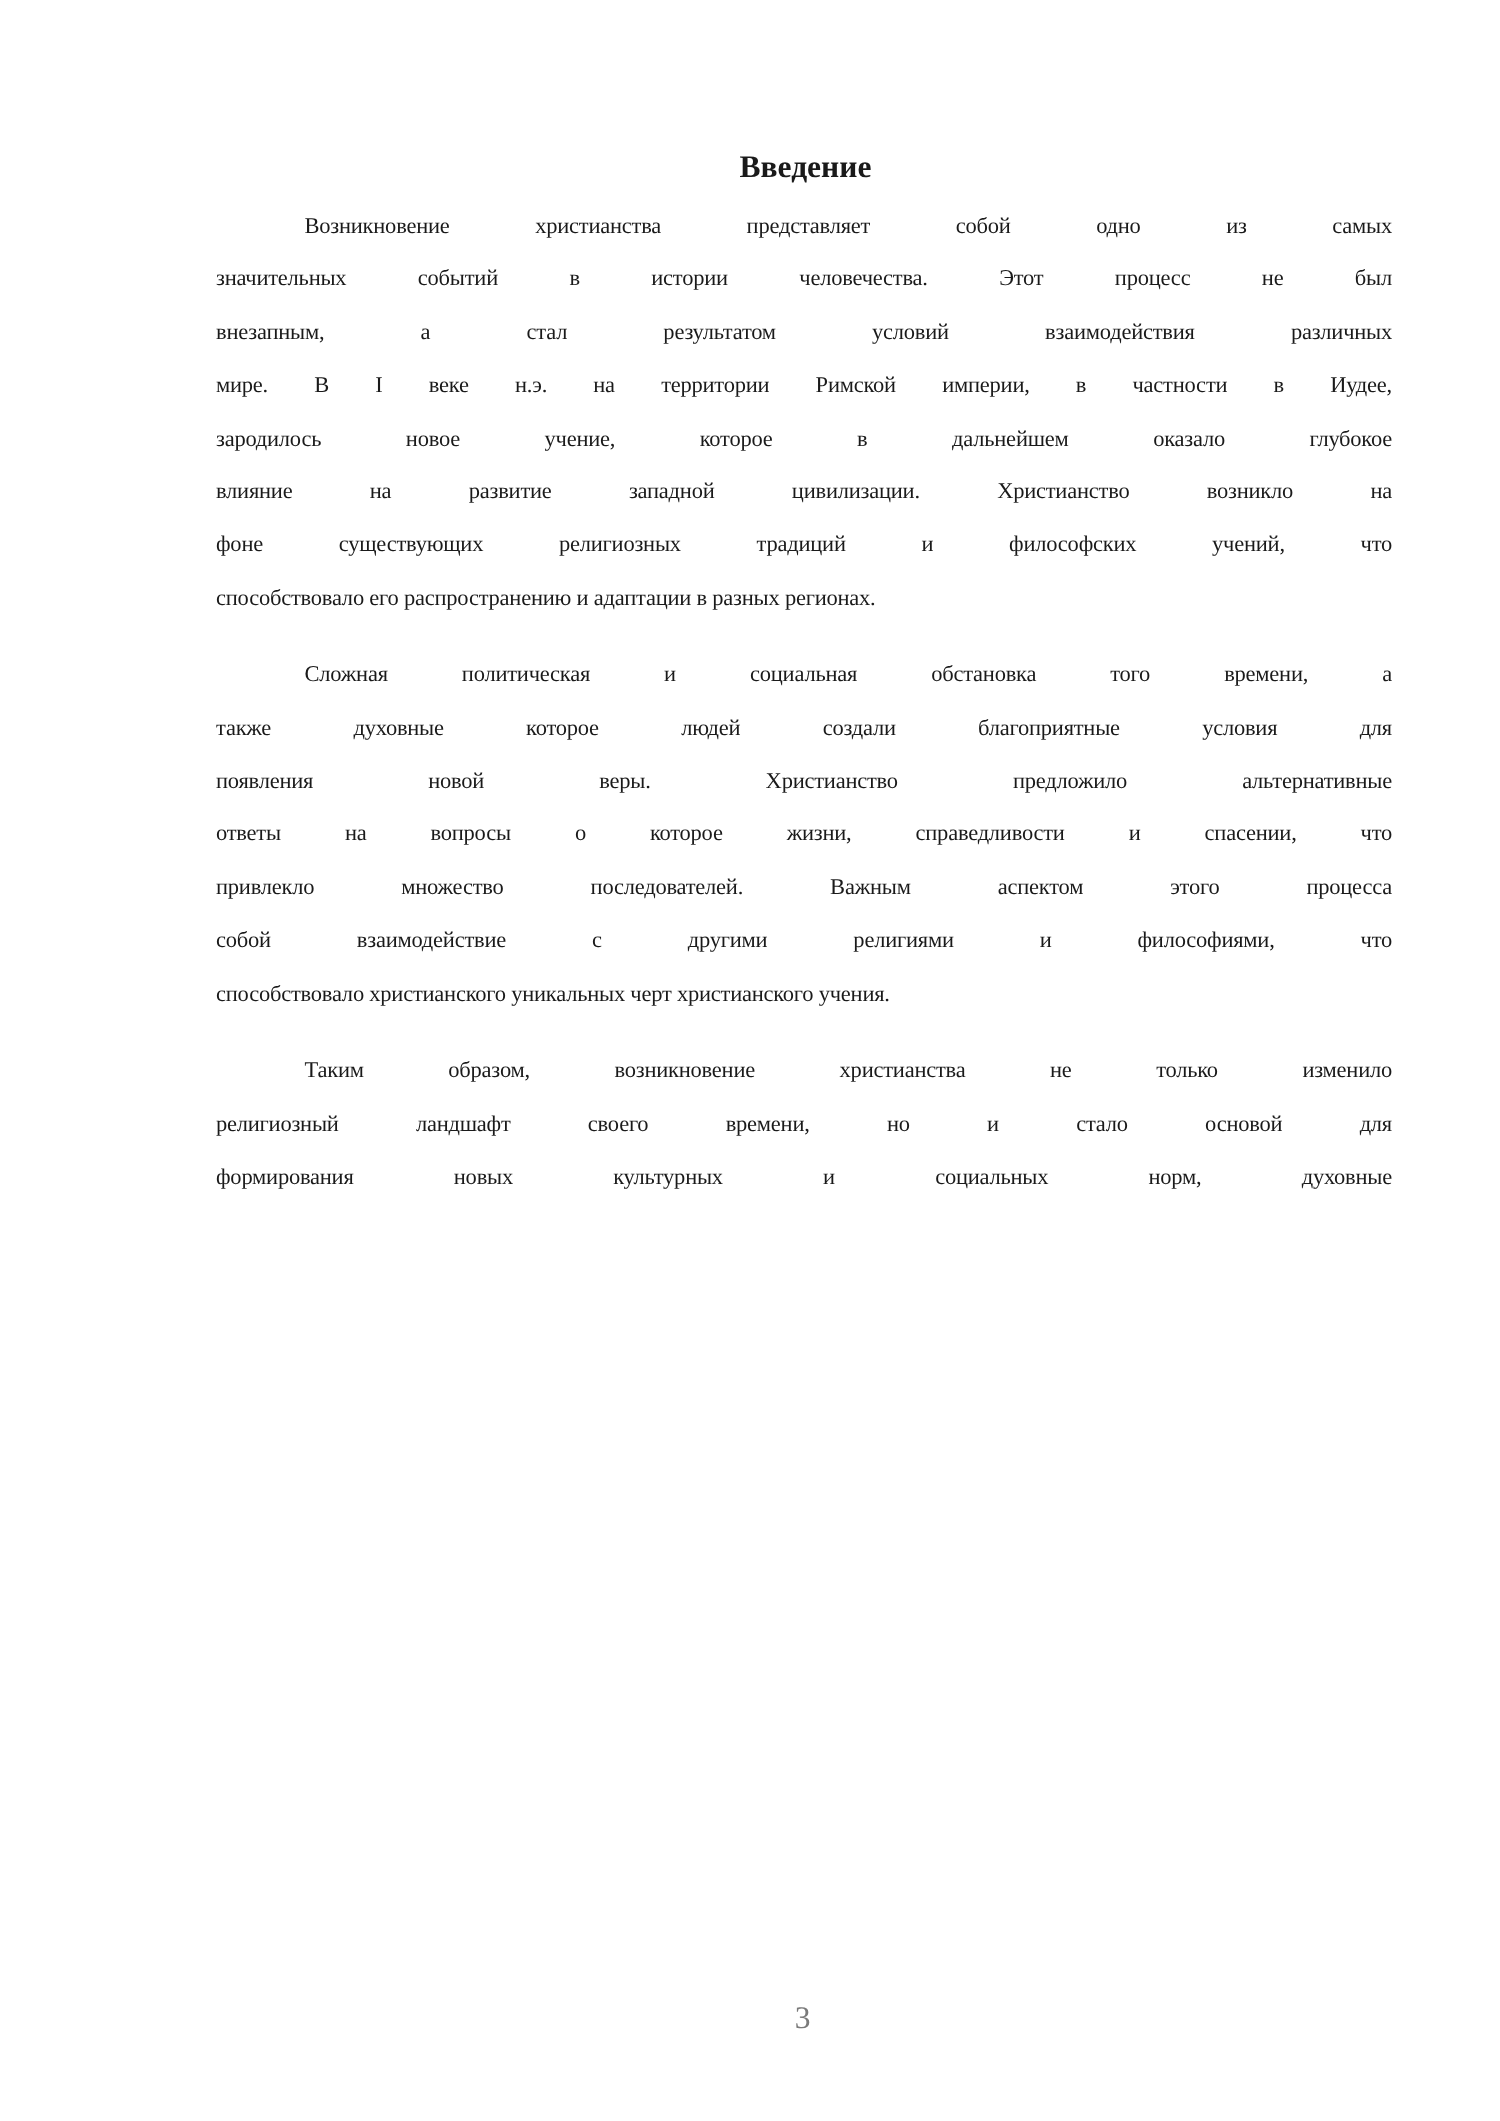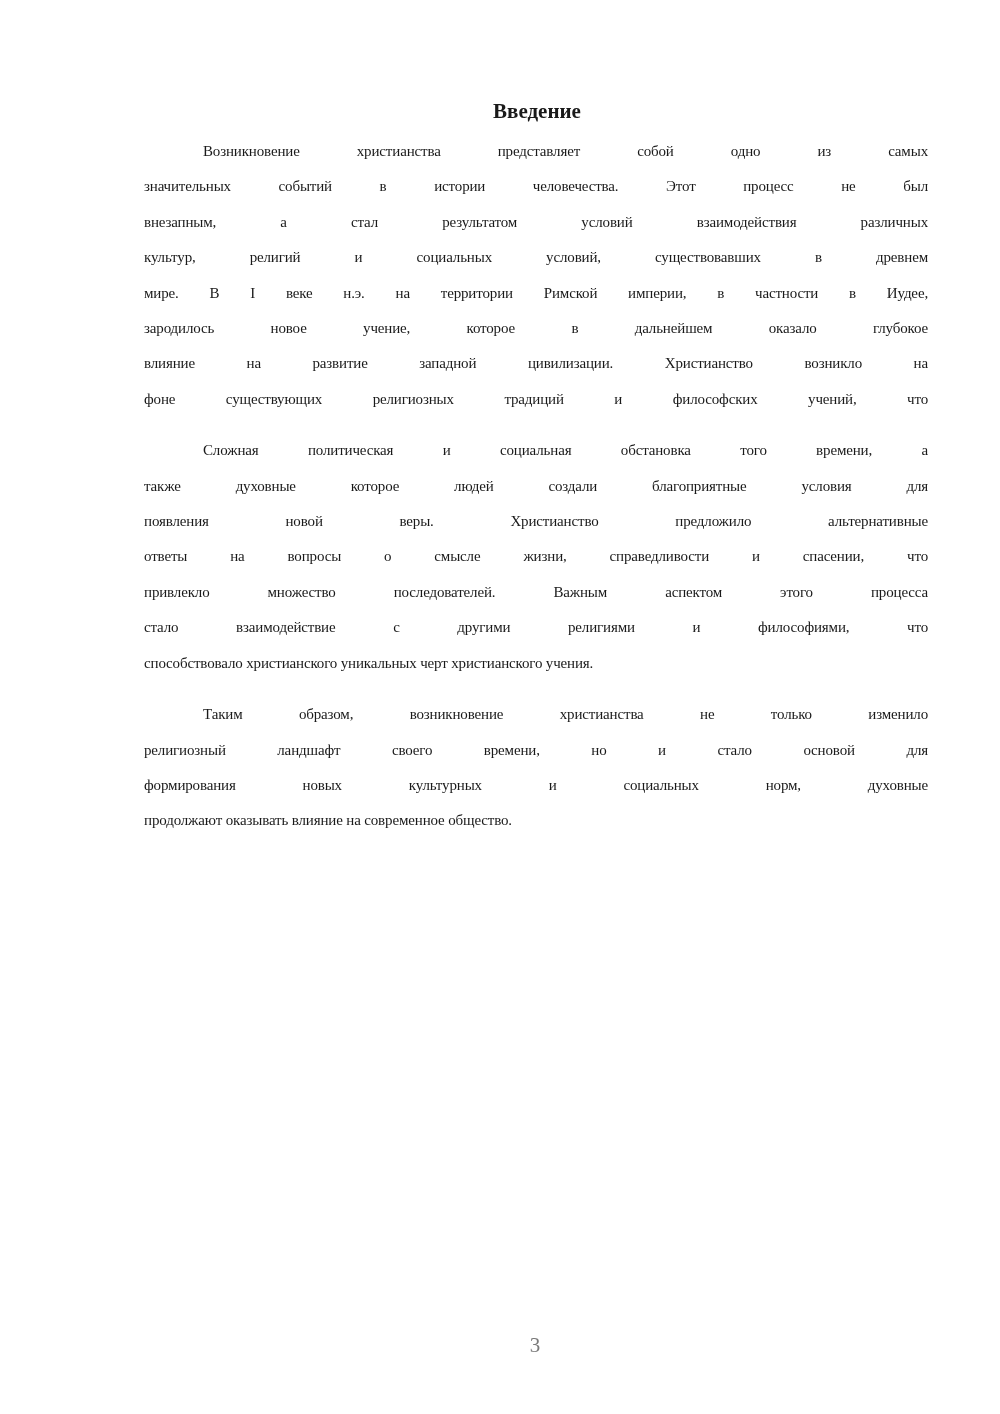--- a/index.html
+++ b/index.html
@@ -73,39 +73,38 @@
 <body>
 
 <div class="page">
   <div class="content">
     <div class="heading">Введение</div>
 
     <div class="para">
       <span class="line first">Возникновение христианства представляет собой одно из самых</span>
       <span class="line">значительных событий в истории человечества. Этот процесс не был</span>
       <span class="line">внезапным, а стал результатом условий взаимодействия различных</span>
-      <span class="line">культур, религий и социальных условий, существовавших в древнем</span>
       <span class="line">мире. В I веке н.э. на территории Римской империи, в частности в Иудее,</span>
       <span class="line">зародилось новое учение, которое в дальнейшем оказало глубокое</span>
       <span class="line">влияние на развитие западной цивилизации. Христианство возникло на</span>
       <span class="line">фоне существующих религиозных традиций и философских учений, что</span>
+      <span class="line last">способствовало его распространению и адаптации в разных регионах.</span>
     </div>
 
     <div class="para">
       <span class="line first">Сложная политическая и социальная обстановка того времени, а</span>
       <span class="line">также духовные которое людей создали благоприятные условия для</span>
       <span class="line">появления новой веры. Христианство предложило альтернативные</span>
-      <span class="line">ответы на вопросы о смысле жизни, справедливости и спасении, что</span>
+      <span class="line">ответы на вопросы о которое жизни, справедливости и спасении, что</span>
       <span class="line">привлекло множество последователей. Важным аспектом этого процесса</span>
-      <span class="line">стало взаимодействие с другими религиями и философиями, что</span>
+      <span class="line">собой взаимодействие с другими религиями и философиями, что</span>
       <span class="line last">способствовало христианского уникальных черт христианского учения.</span>
     </div>
 
     <div class="para">
       <span class="line first">Таким образом, возникновение христианства не только изменило</span>
       <span class="line">религиозный ландшафт своего времени, но и стало основой для</span>
       <span class="line">формирования новых культурных и социальных норм, духовные</span>
-      <span class="line last">продолжают оказывать влияние на современное общество.</span>
     </div>
   </div>
 
   <div class="page-number">3</div>
 </div>
 
 </body></html>

